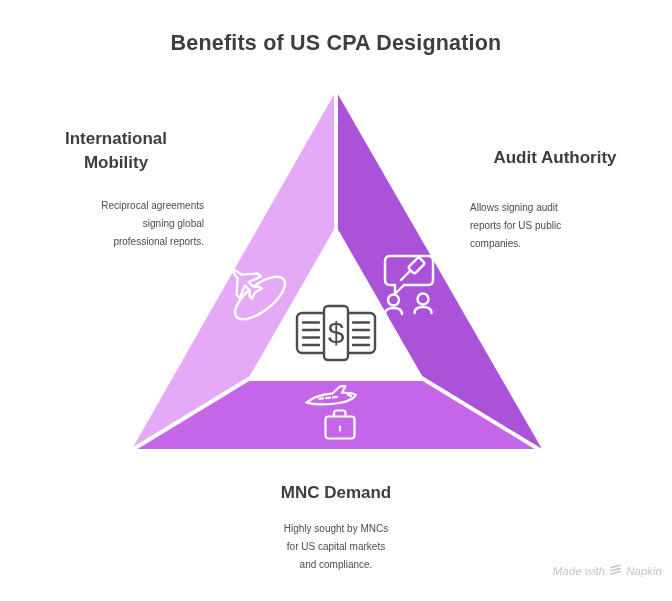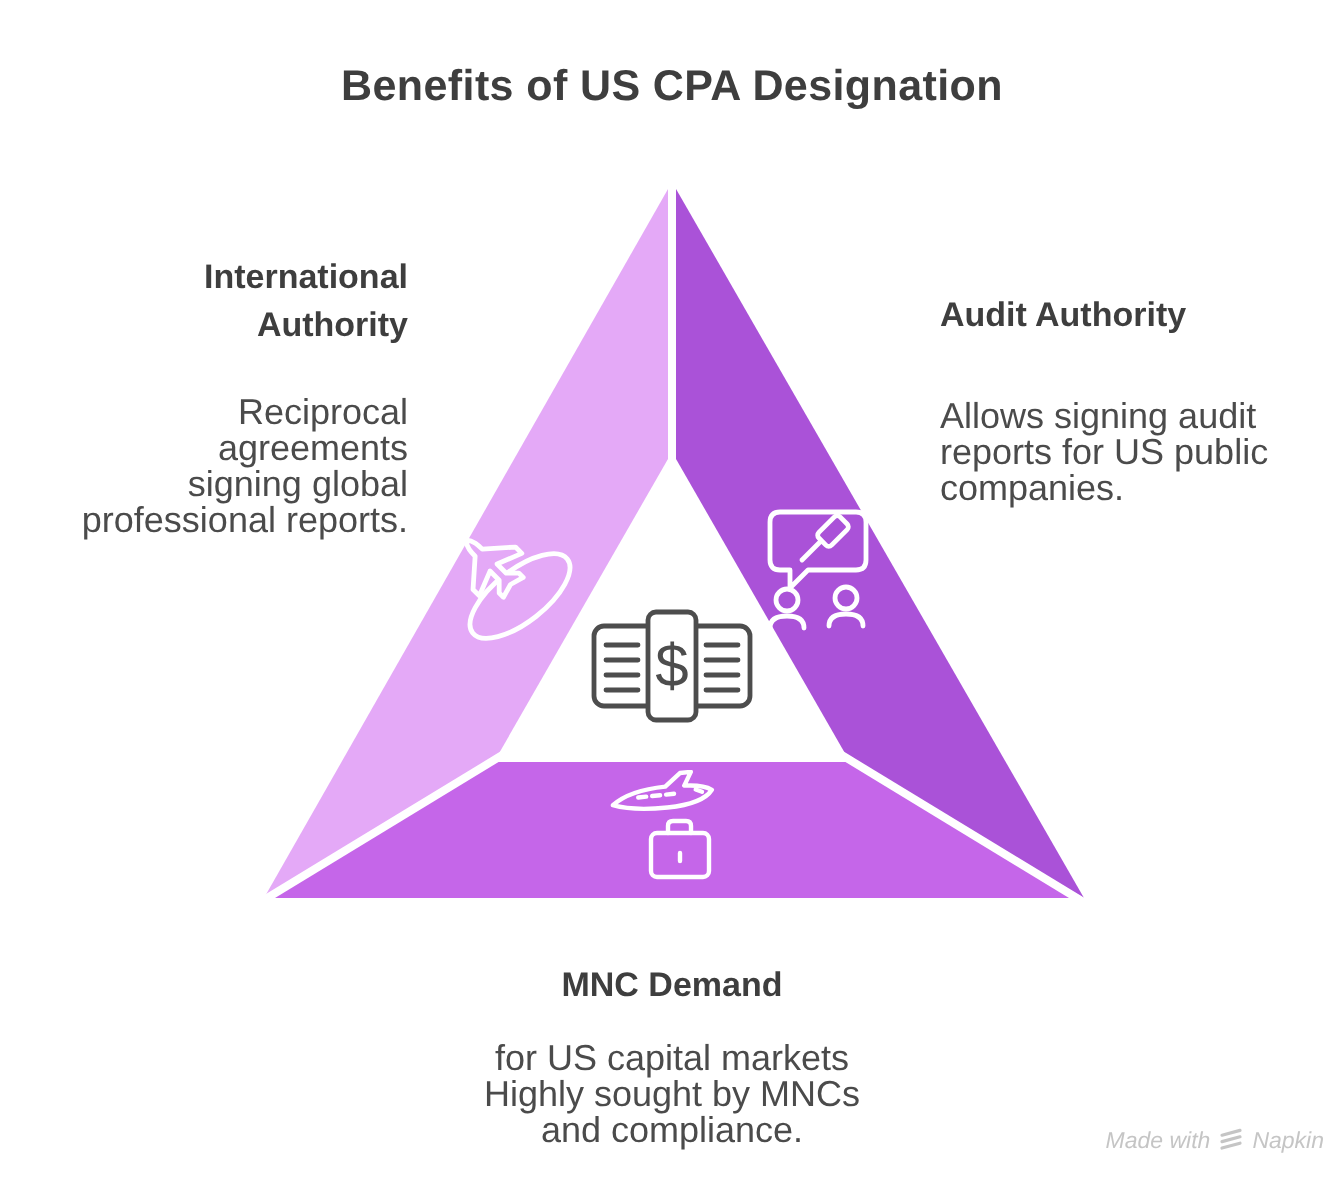--- a/index.html
+++ b/index.html
@@ -9,22 +9,22 @@
     font-family:"Liberation Sans",sans-serif;
   }
   .page-title{
     position:absolute;left:0;right:0;top:31px;text-align:center;
     font-size:21.5px;font-weight:bold;color:var(--heading_text,#3e3e3e);
     letter-spacing:.2px;
   }
   .tri-svg{position:absolute;left:0;top:0;}
   .icon-svg{position:absolute;}
   .text-block{position:absolute;}
-  .text-block .heading{font-size:17px;font-weight:bold;line-height:23.5px;color:var(--heading_text,#3e3e3e);}
-  .text-block .body{font-size:18px;line-height:18px;color:var(--body_text,#4b4b4b);}
+  .text-block .heading{font-size:17px;font-weight:bold;line-height:23.5px;color:var(--heading_text,#3e3e3e);text-align:center;}
+  .text-block .body{font-size:10px;line-height:18px;color:var(--body_text,#4b4b4b);}
   .block-left{left:28px;top:127px;width:176px;text-align:right;}
   .block-left .body{margin-top:23px;}
   .block-right{left:470px;top:146px;width:170px;text-align:left;}
   .block-right .body{margin-top:29px;}
   .block-bottom{left:226px;top:481px;width:220px;text-align:center;}
   .block-bottom .body{margin-top:15px;}
   .watermark{
     position:absolute;right:10px;top:564px;display:flex;align-items:center;gap:4px;
     font-size:11.5px;color:var(--watermark_text,#c5c5c5);cursor:pointer;font-style:italic;
   }
@@ -84,21 +84,21 @@
       <path d="M 9,19.5 H 25 M 9,27 H 25 M 9,34.5 H 25 M 9,42 H 25"></path>
       <path d="M 59,19.5 H 75 M 59,27 H 75 M 59,34.5 H 75 M 59,42 H 75"></path>
       <rect x="30" y="3" width="24" height="54" rx="4" fill="#ffffff"></rect>
     </g>
     <text x="42" y="40" text-anchor="middle" font-size="30" font-family="Liberation Sans, sans-serif" fill="#4d4d4d">$</text>
   </svg>
 
   <div class="text-block block-left">
     <div class="heading">
       <div>International</div>
-      <div>Authority</div>
+      <div>Mobility</div>
     </div>
     <div class="body">
       <div>Reciprocal agreements</div>
       <div>signing global</div>
       <div>professional reports.</div>
     </div>
   </div>
 
   <div class="text-block block-right">
     <div class="heading">
@@ -109,22 +109,22 @@
       <div>reports for US public</div>
       <div>companies.</div>
     </div>
   </div>
 
   <div class="text-block block-bottom">
     <div class="heading">
       <div>MNC Demand</div>
     </div>
     <div class="body">
+      <div>Highly sought by MNCs</div>
       <div>for US capital markets</div>
-      <div>Highly sought by MNCs</div>
       <div>and compliance.</div>
     </div>
   </div>
 
   <div class="watermark">
     <span>Made with</span>
     <svg width="13" height="13" viewBox="0 0 13 13">
       <g fill="none" stroke-width="1.6" stroke-linecap="round" stroke="#c5c5c5">
         <path d="M 2,10 L 11,7.6"></path>
         <path d="M 2,6.8 L 11,4.4"></path>

